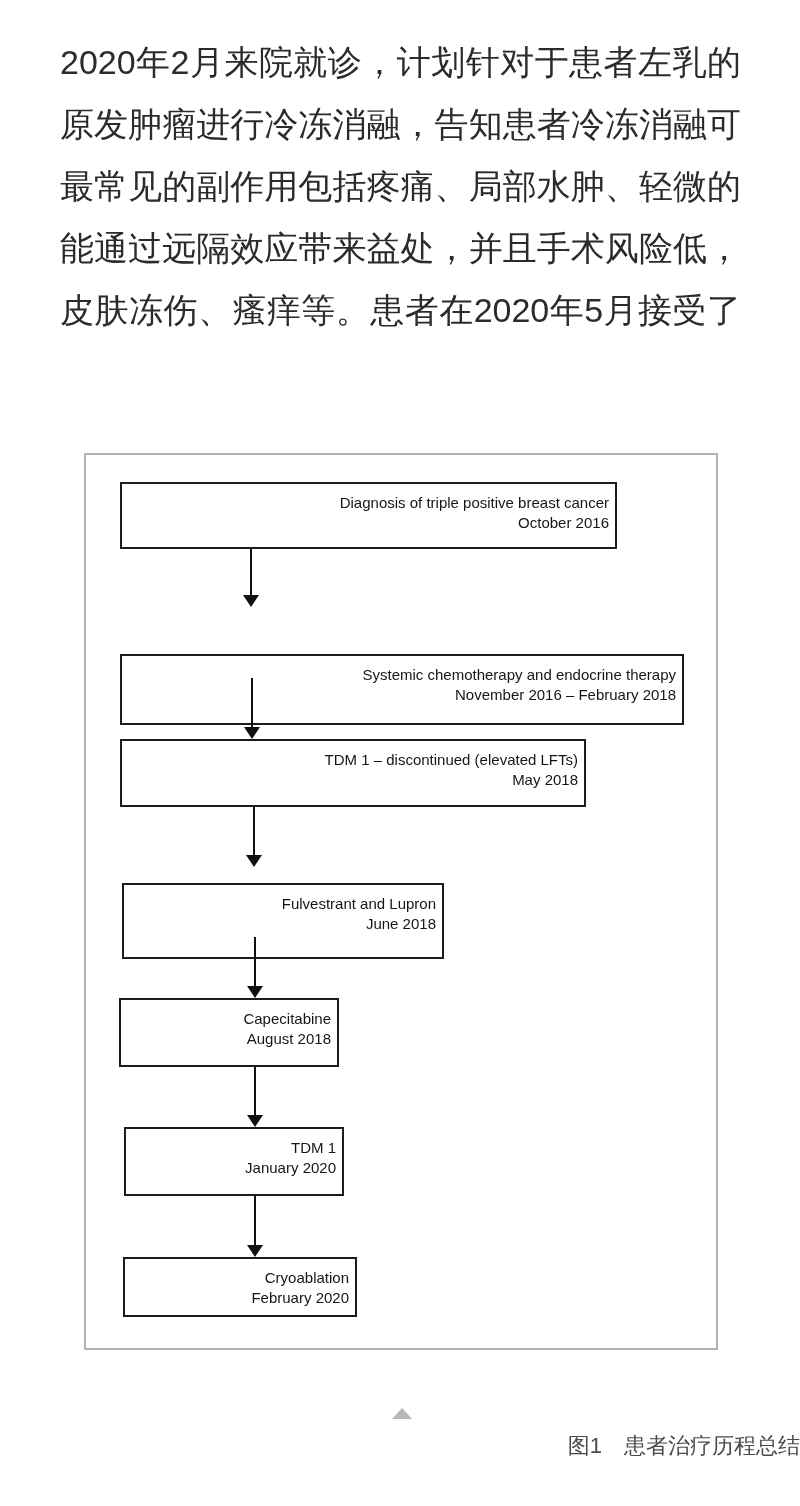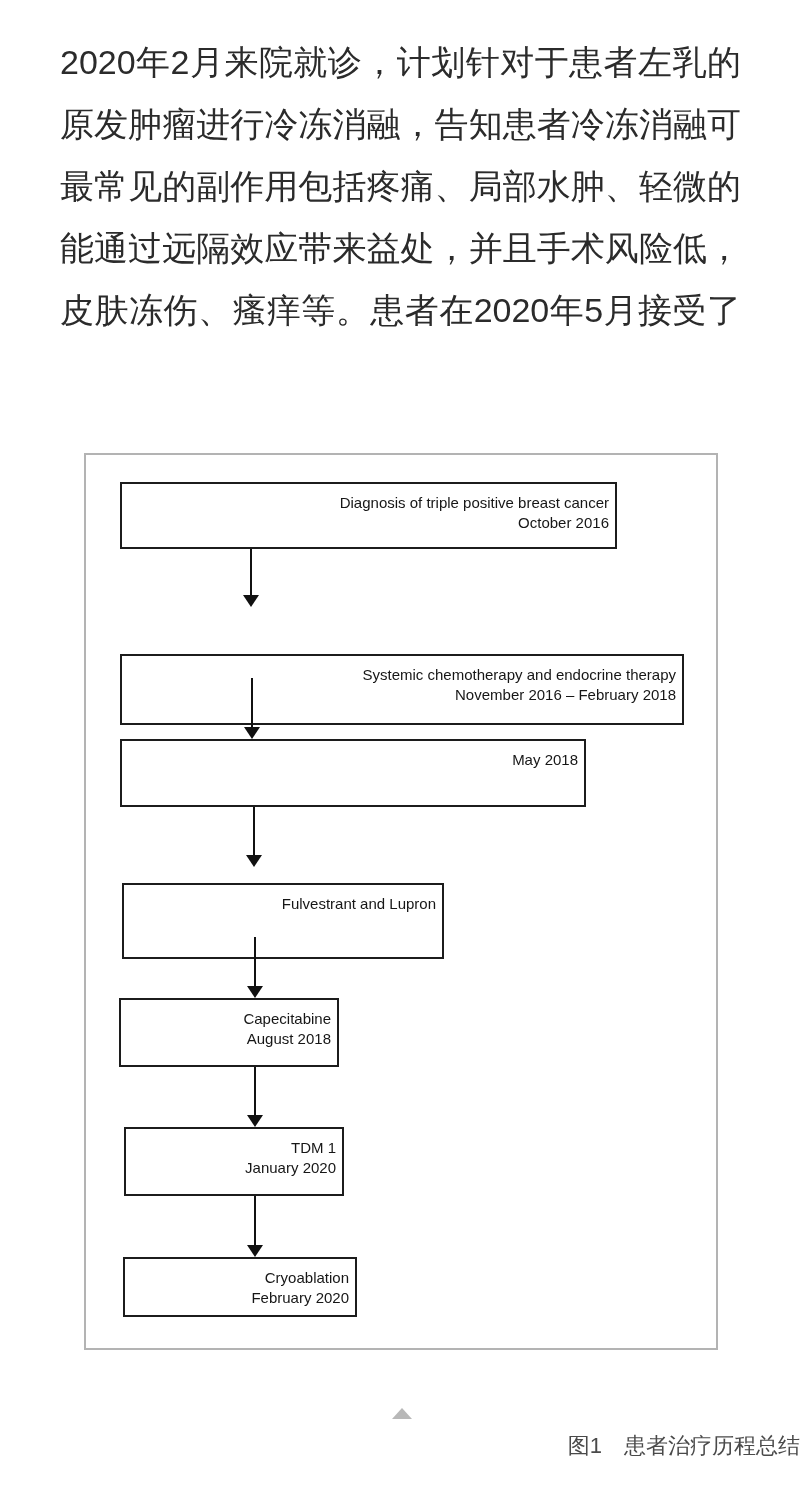--- a/index.html
+++ b/index.html
@@ -123,30 +123,32 @@
       <span class="l1">Systemic chemotherapy and endocrine therapy</span>
       <span class="l2">November 2016 – February 2018</span>
     </div>
 
     <div class="flow-arrow" style="left:157px; top:223px; height:61px;">
       <div class="shaft"></div>
       <div class="head"></div>
     </div>
 
     <div class="flow-box" style="left:34px; top:284px; width:466px; height:68px;">
+      <span class="l1">TDM 1 – discontinued (elevated LFTs)</span>
       <span class="l2">May 2018</span>
     </div>
 
     <div class="flow-arrow" style="left:159px; top:352px; height:60px;">
       <div class="shaft"></div>
       <div class="head"></div>
     </div>
 
     <div class="flow-box" style="left:36px; top:428px; width:322px; height:76px;">
       <span class="l1">Fulvestrant and Lupron</span>
+      <span class="l2">June 2018</span>
     </div>
 
     <div class="flow-arrow" style="left:160px; top:482px; height:61px;">
       <div class="shaft"></div>
       <div class="head"></div>
     </div>
 
     <div class="flow-box" style="left:33px; top:543px; width:220px; height:69px;">
       <span class="l1">Capecitabine</span>
       <span class="l2">August 2018</span>

